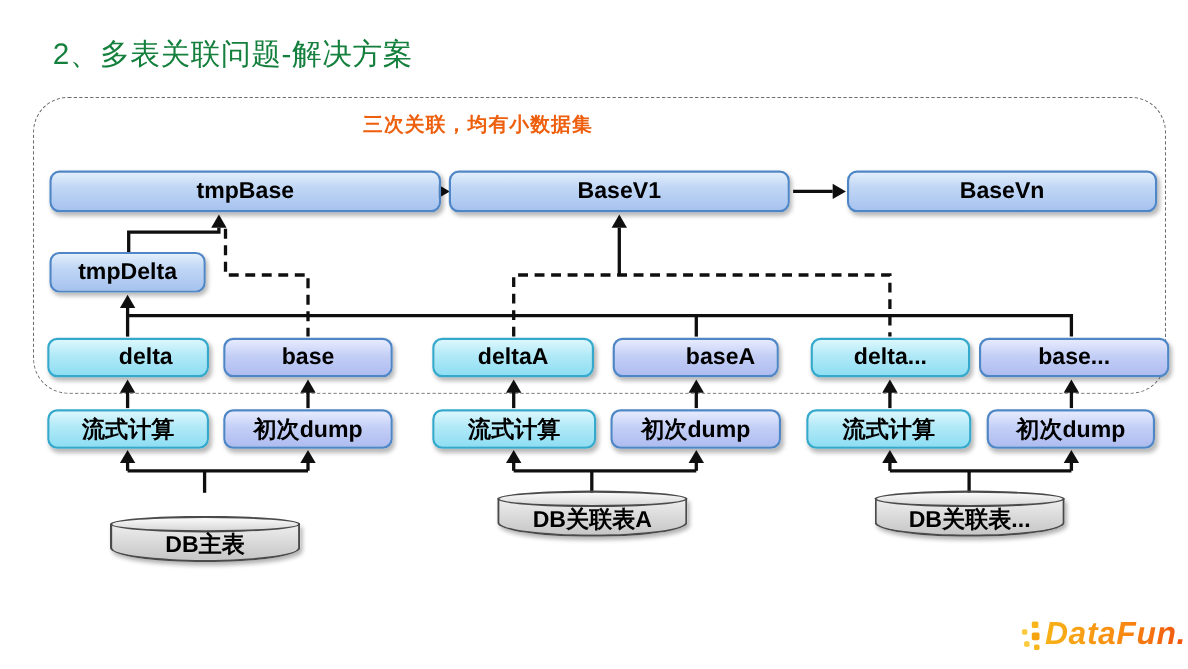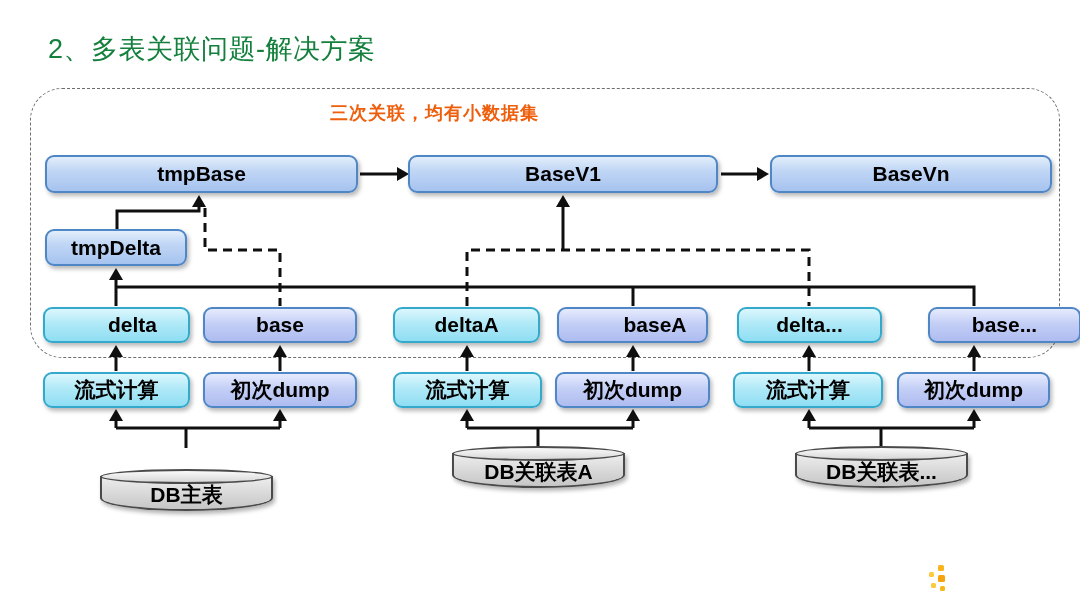--- a/index.html
+++ b/index.html
@@ -126,32 +126,32 @@
   <path d="M633 428 V420"></path>
     <polygon points="626,421 640,421 633,409" fill="#0f0f0f" stroke="none"></polygon>
   <path d="M881 448 V428"></path>
     <path d="M809 428 H974"></path>
   <path d="M809 428 V420"></path>
     <polygon points="802,421 816,421 809,409" fill="#0f0f0f" stroke="none"></polygon>
   <path d="M974 428 V420"></path>
     <polygon points="967,421 981,421 974,409" fill="#0f0f0f" stroke="none"></polygon>
 </svg>
 
-<div class="node blue" style="left:45px;top:155px;width:313px;height:38px;">tmpBase</div>
+<div class="node blue" style="left:45px;top:155px;width:356px;height:38px;">tmpBase</div>
 <div class="node blue" style="left:408px;top:155px;width:310px;height:38px;">BaseV1</div>
 <div class="node blue" style="left:770px;top:155px;width:282px;height:38px;text-align:center;">BaseVn</div>
 
 <div class="node blue" style="left:45px;top:229px;width:142px;height:37px;">tmpDelta</div>
 
 <div class="node cyan" style="left:43px;top:307px;width:147px;height:36px;padding-left:32px;">delta</div>
 <div class="node peri" style="left:203px;top:307px;width:154px;height:36px;">base</div>
 <div class="node cyan" style="left:393px;top:307px;width:147px;height:36px;">deltaA</div>
 <div class="node peri" style="left:557px;top:307px;width:151px;height:36px;padding-left:45px;">baseA</div>
 <div class="node cyan" style="left:737px;top:307px;width:145px;height:36px;">delta...</div>
-<div class="node peri" style="left:928px;top:307px;width:153px;height:36px;">base...</div>
+<div class="node peri" style="left:890px;top:307px;width:173px;height:36px;">base...</div>
 
 <div class="node cyan" style="left:43px;top:372px;width:147px;height:36px;">流式计算</div>
 <div class="node peri" style="left:203px;top:372px;width:154px;height:36px;">初次dump</div>
 <div class="node cyan" style="left:393px;top:372px;width:149px;height:36px;">流式计算</div>
 <div class="node peri" style="left:555px;top:372px;width:155px;height:36px;">初次dump</div>
 <div class="node cyan" style="left:733px;top:372px;width:150px;height:36px;">流式计算</div>
 <div class="node peri" style="left:897px;top:372px;width:153px;height:36px;">初次dump</div>
 
 <div class="cylinder" style="left:100px;top:446px;margin-top:23px;">
   <div class="cyl-body"></div>
@@ -170,13 +170,14 @@
 </div>
 
 <div class="logo">
   <span class="logo-pixels">
     <i class="p1"></i>
       <i class="p2"></i>
       <i class="p3"></i>
       <i class="p4"></i>
       <i class="p5"></i>
   </span>
+  <span class="logo-text">DataFun.</span>
 </div>
 
 </body></html>

